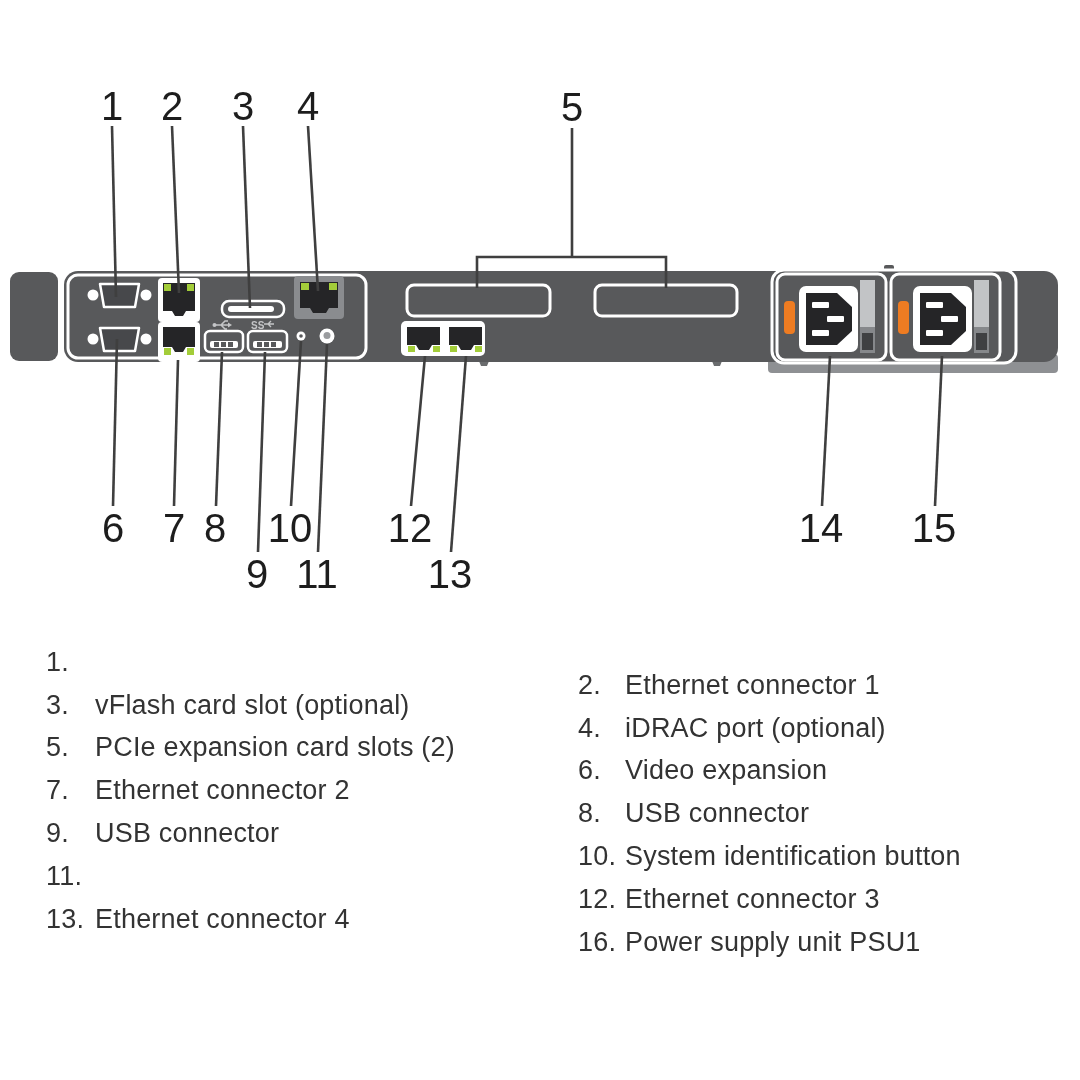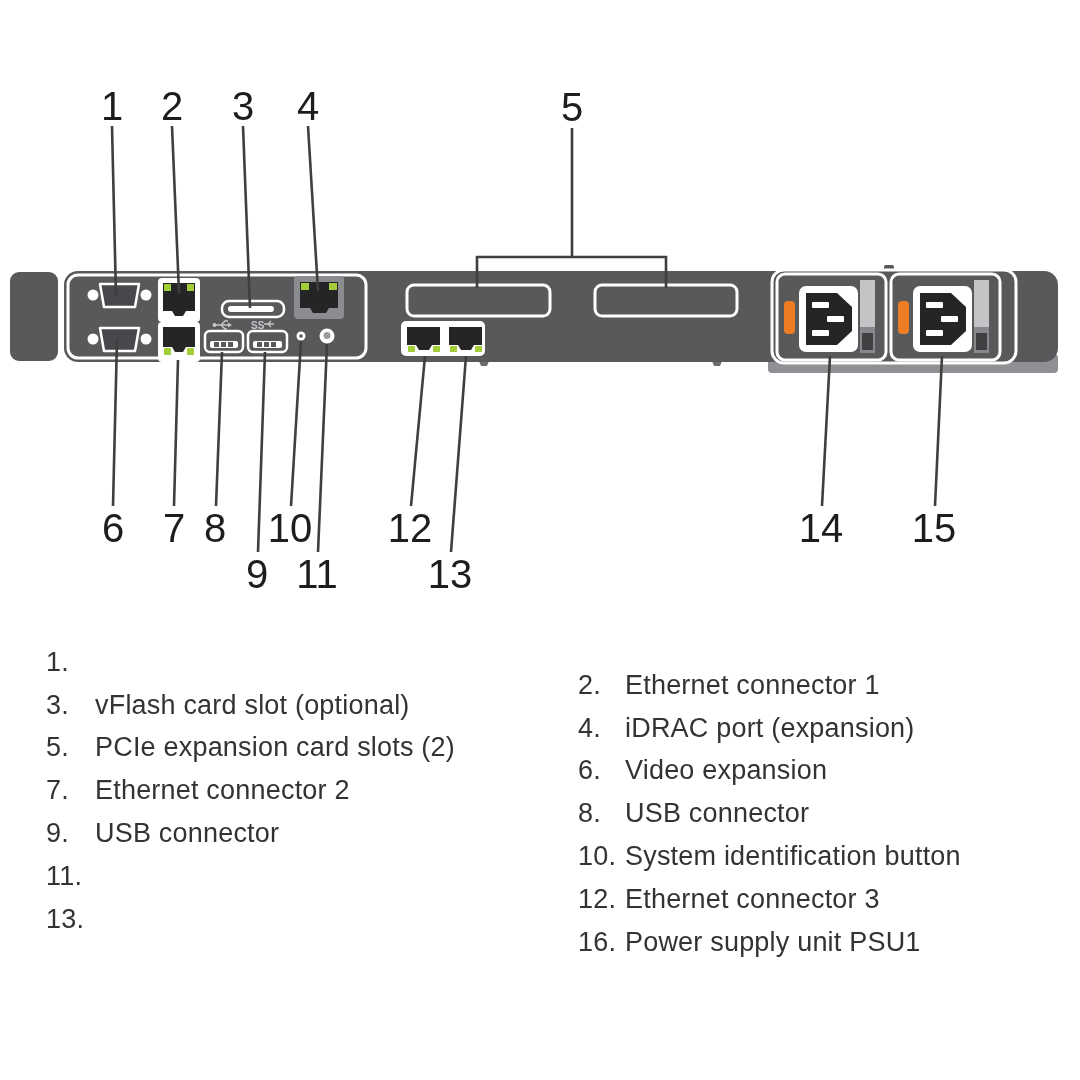--- a/index.html
+++ b/index.html
@@ -213,31 +213,32 @@
   </div>
   <div class="legend-row">
     <span class="lnum">9.</span>
     <span class="ltext">USB connector</span>
   </div>
   <div class="legend-row">
     <span class="lnum">11.</span>
   </div>
   <div class="legend-row">
     <span class="lnum">13.</span>
+    <span class="ltext">Ethernet connector 4</span>
   </div>
 </div>
 
 <div class="legend-col legend-right">
   <div class="legend-row">
     <span class="lnum">2.</span>
     <span class="ltext">Ethernet connector 1</span>
   </div>
   <div class="legend-row">
     <span class="lnum">4.</span>
-    <span class="ltext">iDRAC port (expansion)</span>
+    <span class="ltext">iDRAC port (optional)</span>
   </div>
   <div class="legend-row">
     <span class="lnum">6.</span>
     <span class="ltext">Video expansion</span>
   </div>
   <div class="legend-row">
     <span class="lnum">8.</span>
     <span class="ltext">USB connector</span>
   </div>
   <div class="legend-row">

